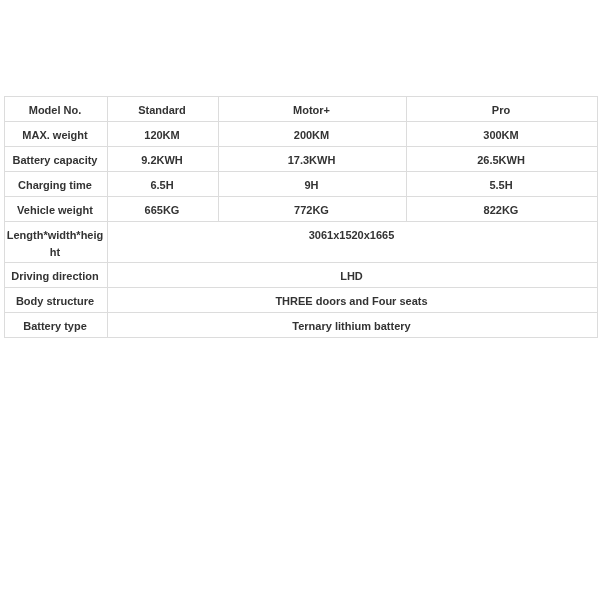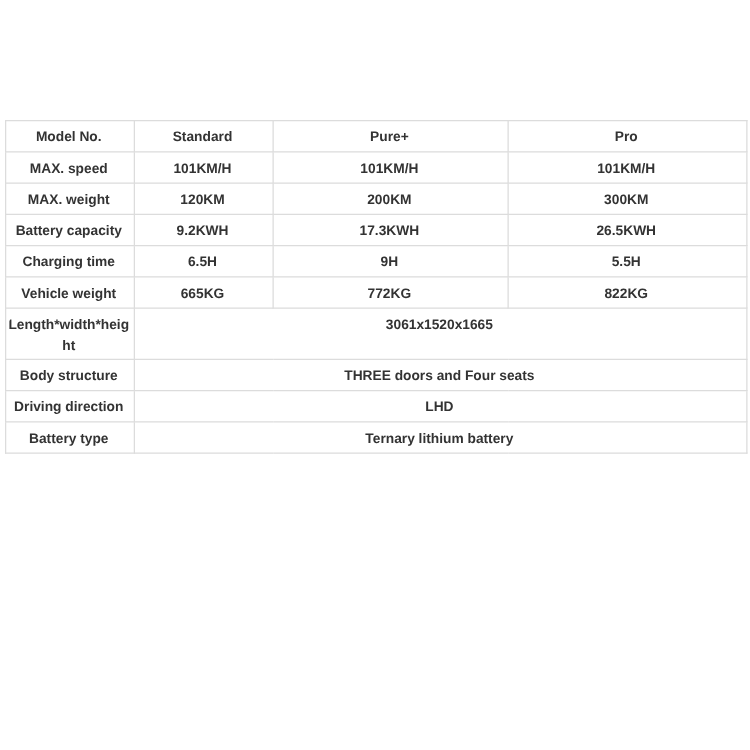--- a/index.html
+++ b/index.html
@@ -51,28 +51,22 @@
   <colgroup>
     <col class="c0">
       <col class="c1">
       <col class="c2">
       <col class="c3">
   </colgroup>
   <tbody>
     <tr class="r-norm">
       <td>Model No.</td>
       <td>Standard</td>
-      <td>Pure+</td>
+      <td>Motor+</td>
       <td>Pro</td>
-    </tr>
-    <tr class="r-norm">
-      <td>MAX. speed</td>
-      <td>101KM/H</td>
-      <td>101KM/H</td>
-      <td>101KM/H</td>
     </tr>
     <tr class="r-norm">
       <td>MAX. weight</td>
       <td>120KM</td>
       <td>200KM</td>
       <td>300KM</td>
     </tr>
     <tr class="r-norm">
       <td>Battery capacity</td>
       <td>9.2KWH</td>
@@ -89,25 +83,25 @@
       <td>Vehicle weight</td>
       <td>665KG</td>
       <td>772KG</td>
       <td>822KG</td>
     </tr>
     <tr class="r-tall2">
       <td>Length*width*height</td>
       <td colspan="3">3061x1520x1665</td>
     </tr>
     <tr class="r-norm">
+      <td>Driving direction</td>
+      <td colspan="3">LHD</td>
+    </tr>
+    <tr class="r-norm">
       <td>Body structure</td>
       <td colspan="3">THREE doors and Four seats</td>
-    </tr>
-    <tr class="r-norm">
-      <td>Driving direction</td>
-      <td colspan="3">LHD</td>
     </tr>
     <tr class="r-norm">
       <td>Battery type</td>
       <td colspan="3">Ternary lithium battery</td>
     </tr>
   </tbody>
 </table>
 
 </body></html>

